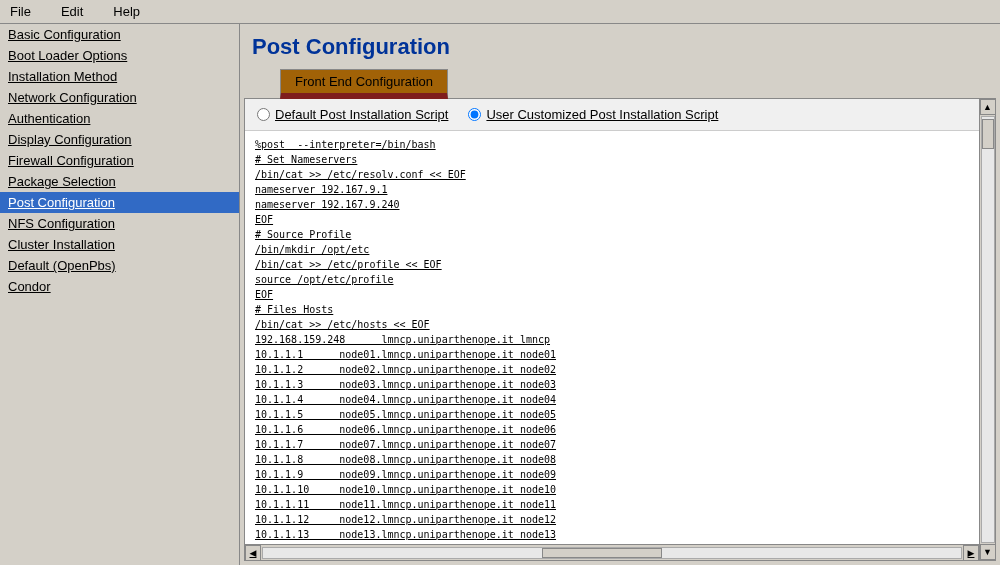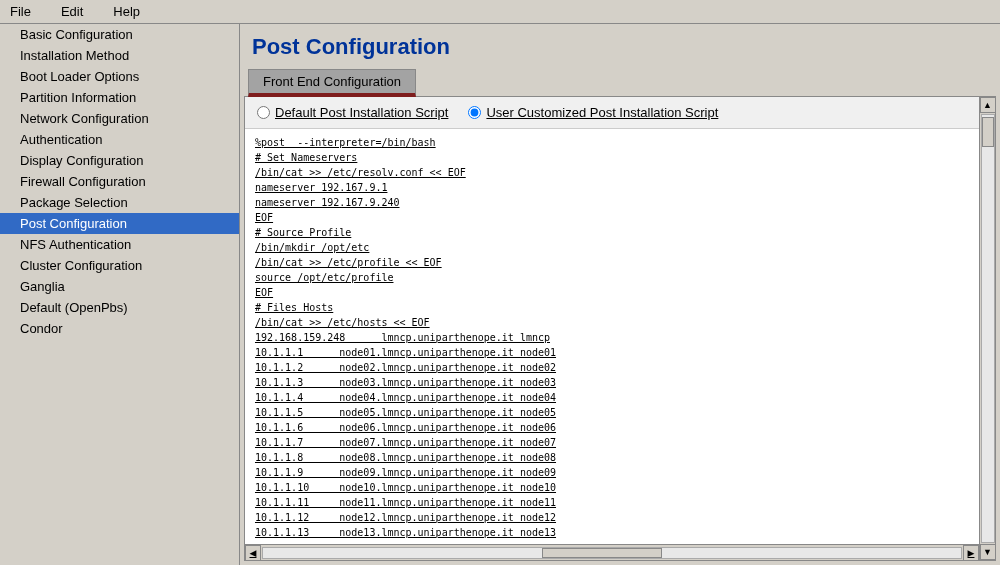--- a/index.html
+++ b/index.html
@@ -33,24 +33,25 @@
 
     
     .sidebar {
       width: 240px;
       background: #d4d0c8;
       border-right: 1px solid #888;
       overflow-y: auto;
       flex-shrink: 0;
     }
     .sidebar-item {
-      padding: 3px 20px;
+      padding: 3px 8px;
       cursor: pointer;
       white-space: nowrap;
       font-size: 13px;
+      text-decoration: underline;
     }
     .sidebar-item.active {
       background: #316ac5;
       color: white;
     }
 
     
     .content-area {
       flex: 1;
       background: #d4d0c8;
@@ -77,23 +78,24 @@
       padding: 4px 14px;
       border: 1px solid #888;
       background: #d4d0c8;
       cursor: pointer;
       font-size: 13px;
       border-bottom: none;
       position: relative;
       top: 1px;
     }
     .tab.active {
-      background: #a3a3a3;
-      border-bottom: 4px solid #7f1d1d;
+      background: #a16207;
+      border-bottom: 6px solid #7f1d1d;
       z-index: 2;
+      margin-left: 32px;
     }
 
     
     .panel {
       background: white;
       border: 1px solid #888;
       flex: 1;
       display: flex;
       flex-direction: column;
       overflow: hidden;
@@ -223,32 +225,30 @@
 <div class="menubar">
   <span class="menubar-item">File</span>
   <span class="menubar-item">Edit</span>
   <span class="menubar-item">Help</span>
 </div>
 
 <div class="main-container">
 
   <div class="sidebar">
   <div class="sidebar-item">Basic Configuration</div>
+      <div class="sidebar-item">Boot Loader Options</div>
       <div class="sidebar-item">Installation Method</div>
-      <div class="sidebar-item">Boot Loader Options</div>
-      <div class="sidebar-item">Partition Information</div>
       <div class="sidebar-item">Network Configuration</div>
       <div class="sidebar-item">Authentication</div>
       <div class="sidebar-item">Display Configuration</div>
       <div class="sidebar-item">Firewall Configuration</div>
       <div class="sidebar-item">Package Selection</div>
       <div class="sidebar-item active">Post Configuration</div>
-      <div class="sidebar-item">NFS Authentication</div>
-      <div class="sidebar-item">Cluster Configuration</div>
-      <div class="sidebar-item">Ganglia</div>
+      <div class="sidebar-item">NFS Configuration</div>
+      <div class="sidebar-item">Cluster Installation</div>
       <div class="sidebar-item">Default (OpenPbs)</div>
       <div class="sidebar-item">Condor</div>
     </div>
 
   <div class="content-area">
     <div class="page-title">Post Configuration</div>
 
     <div class="tab-bar">
       <div class="tab active">Front End Configuration</div>
     </div>

